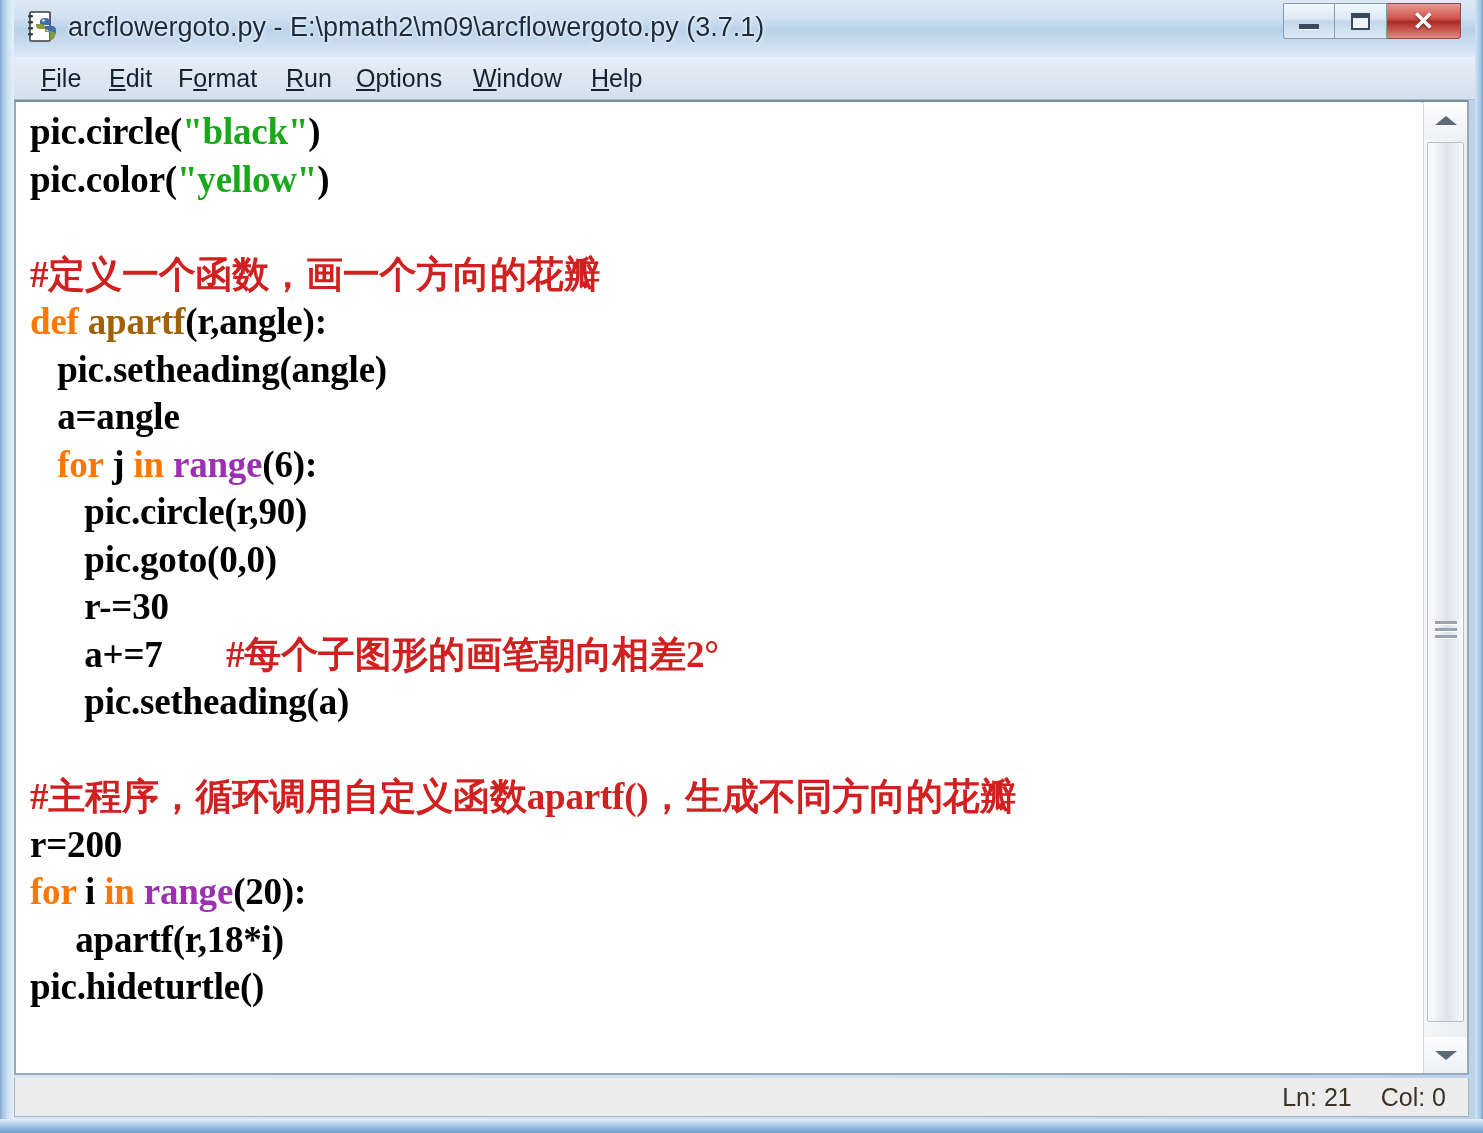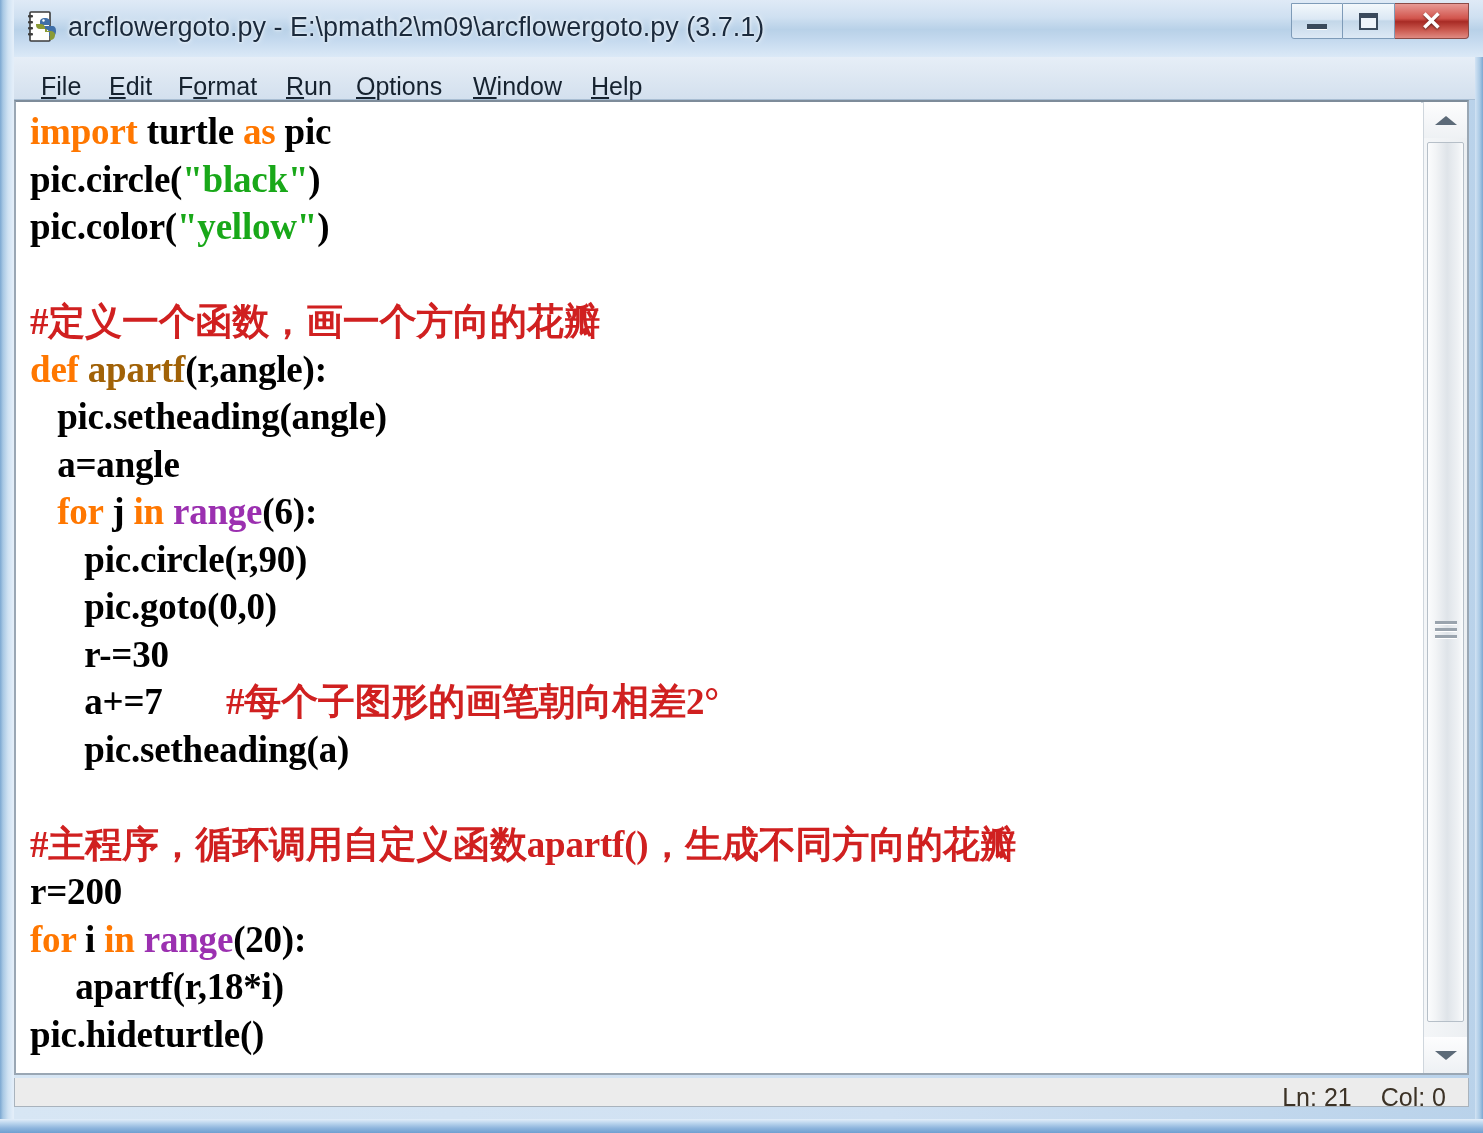--- a/index.html
+++ b/index.html
@@ -24,21 +24,20 @@
   }
   #frame-right{
     position:absolute;right:0;top:0;width:8px;height:1133px;
     background:linear-gradient(to left,#7ba7d1 0%,#a8c8e4 3px,#d2e3f4 8px);
   }
 
   
   #titlebar{
     position:absolute;left:14px;top:0;width:1461px;height:57px;
     background:linear-gradient(to bottom,#dfeaf6 0%,#cfe0f1 30%,#b8d1e8 52%,#c4d9ee 70%,#dbe9f7 100%);
-    padding-left:8px;
   }
   #title-icon{
     position:absolute;left:12px;top:10px;width:34px;height:34px;
   }
   #title-text{
     position:absolute;left:54px;top:9px;height:36px;line-height:36px;
     font-size:27px;color:#1b2a3c;white-space:nowrap;
     font-family:"Liberation Sans",sans-serif;
     text-shadow:0 0 3px rgba(255,255,255,.9),0 0 6px rgba(255,255,255,.7);
   }
@@ -68,21 +67,21 @@
   
   #menubar{
     position:absolute;left:14px;top:57px;width:1461px;height:43px;
     background:linear-gradient(to bottom,#e6eef7 0%,#dde7f2 50%,#d3e0ee 100%);
     border-bottom:1px solid #a8bdd2;
     box-sizing:border-box;
   }
   .menu-item{
     position:absolute;top:0;height:42px;line-height:42px;
     font-size:25px;color:#16222f;padding:0 9px;white-space:nowrap;
-    font-family:"Liberation Sans",sans-serif;cursor:default;margin-top:8px;
+    font-family:"Liberation Sans",sans-serif;cursor:default;
   }
   .menu-item u{text-decoration:underline;}
 
   
   #editor-outer{
     position:absolute;left:14px;top:100px;width:1455px;height:975px;
     background:#fff;border:2px solid #9aa7b4;border-top-color:#7e8c9a;
     box-sizing:border-box;
     box-shadow:inset 1px 1px 0 #c9d2db;
   }
@@ -126,21 +125,21 @@
     border:1px solid #b6bfc8;border-radius:2px;box-sizing:border-box;
   }
   #sb-grip{
     position:absolute;left:50%;top:478px;transform:translateX(-50%);
     width:22px;height:18px;
   }
   #sb-grip i{display:block;height:3px;background:#9aa4ae;margin-bottom:4px;box-shadow:0 1px 0 #fff;}
 
   
   #statusbar{
-    position:absolute;left:14px;top:1078px;width:1455px;height:29px;
+    position:absolute;left:14px;top:1078px;width:1455px;height:39px;
     background:#ececec;border:1px solid #a9b3bd;border-top:none;
     box-sizing:border-box;
   }
   #status-text{
     position:absolute;right:22px;top:0;height:39px;line-height:39px;
     font-size:25px;color:#3c3226;white-space:nowrap;
     font-family:"Liberation Sans",sans-serif;
   }
   #status-text span{margin-left:22px;}
 </style>
@@ -191,21 +190,20 @@
     <div class="menu-item" style="left:155px">F<u>o</u>rmat</div>
     <div class="menu-item" style="left:263px"><u>R</u>un</div>
     <div class="menu-item" style="left:333px"><u>O</u>ptions</div>
     <div class="menu-item" style="left:450px"><u>W</u>indow</div>
     <div class="menu-item" style="left:568px"><u>H</u>elp</div>
   </div>
 
   <div id="editor-outer">
 
     <div id="code">
-        <div class="line"><span class="kw">import</span><span> turtle </span><span class="kw">as</span><span> pic</span></div>
         <div class="line"><span>pic.circle(</span><span class="str">"black"</span><span>)</span></div>
         <div class="line"><span>pic.color(</span><span class="str">"yellow"</span><span>)</span></div>
         <div class="line">&nbsp;</div>
         <div class="line"><span class="cmt">#定义一个函数，画一个方向的花瓣</span></div>
         <div class="line"><span class="kw">def</span><span> </span><span class="fn">apartf</span><span>(r,angle):</span></div>
         <div class="line"><span>   pic.setheading(angle)</span></div>
         <div class="line"><span>   a=angle</span></div>
         <div class="line"><span>   </span><span class="kw">for</span><span> j </span><span class="kw">in</span><span> </span><span class="bi">range</span><span>(6):</span></div>
         <div class="line"><span>      pic.circle(r,90)</span></div>
         <div class="line"><span>      pic.goto(0,0)</span></div>

